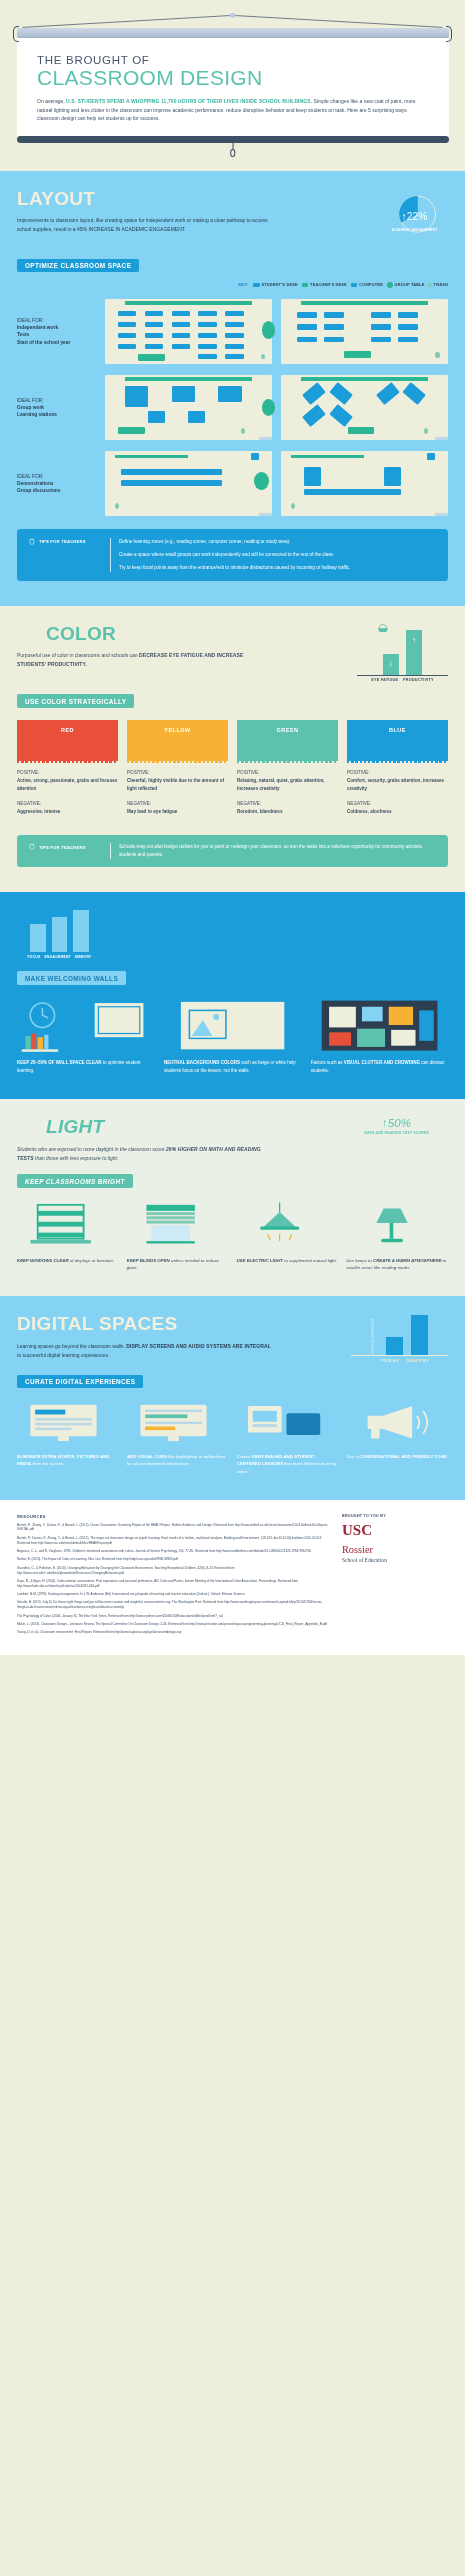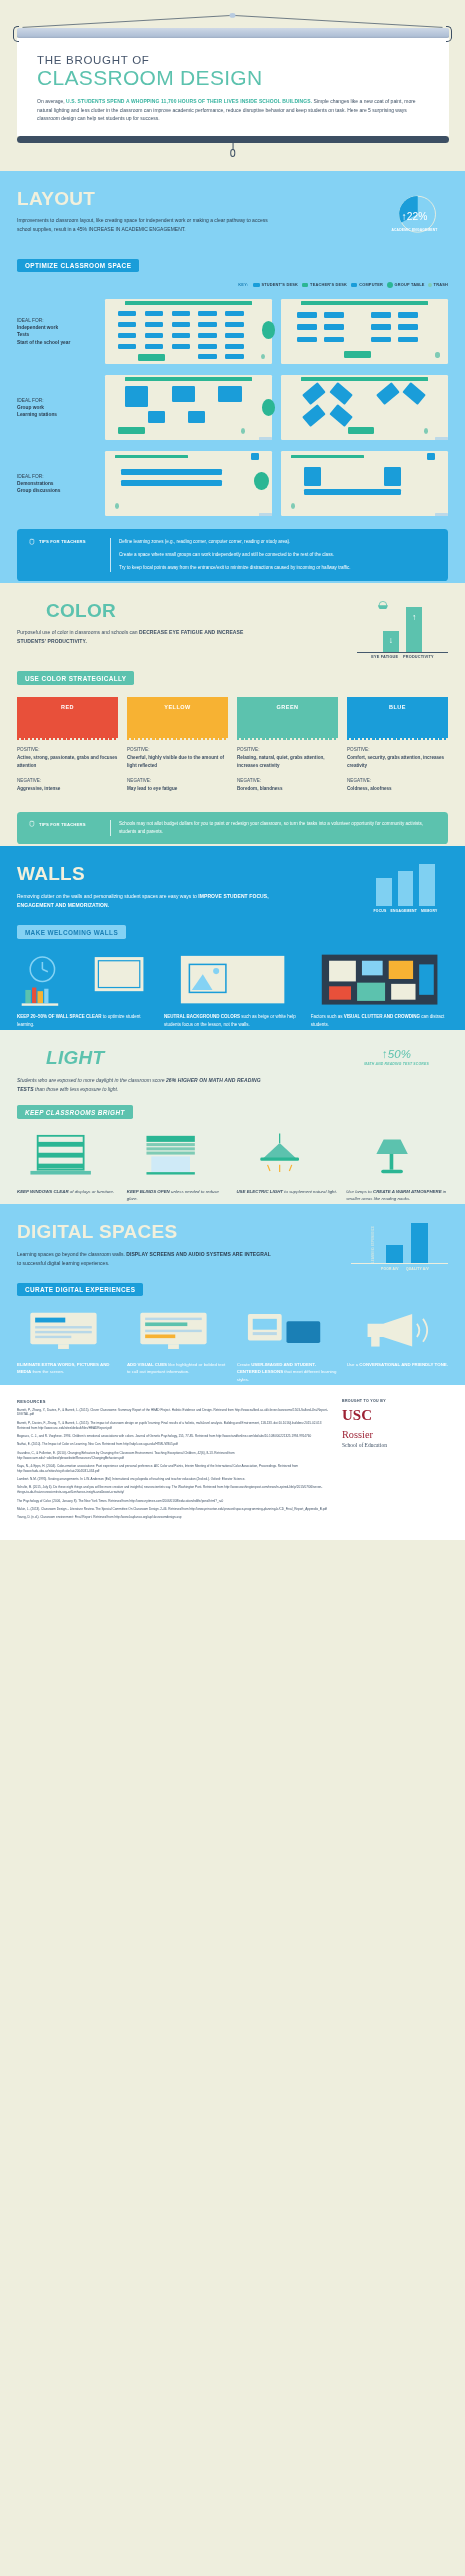--- a/index.html
+++ b/index.html
@@ -45,21 +45,21 @@
     position:absolute; left:50%; transform:translateX(-50%); top:6px;
     width:0.9px; height:7.9px; background:#3d4f63;
   }
   .banner-ring {
     position:absolute; left:50%; transform:translateX(-50%); top:13.3px;
     width:5.5px; height:7.3px; border:1px solid #3d4f63; border-radius:50%;
   }
   .hero-gap { height: 28px; }
 
   
-  .sec { padding: 18px 17px 2px 17px; position:relative; }
+  .sec { padding: 18px 17px 25px 17px; position:relative; }
   .sec-blue { background:#84d2f4; }
   .sec-cream { background:#eeeedd; }
   .sec-darkblue { background:#1a9dd9; }
   .sec-light { background:#eaf0e5;font-style:italic; }
 
   h2.sec-title {
     font-size: 19px; font-weight:bold; letter-spacing:0.3px; line-height:1;
   }
   .t-cream { color:#f2f0dc; }
   .t-teal  { color:#5cc2ae;margin-left:29px; }
@@ -459,24 +459,20 @@
         <span>TIPS FOR TEACHERS</span>
       </div>
       <div class="tips-body">
         <p>Schools may not allot budget dollars for you to paint or redesign your classroom, so turn the tasks into a volunteer opportunity for community activists, students and parents.</p>
       </div>
     </div>
   </div>
 
   <div class="sec sec-darkblue">
     <div class="walls-head">
-      <div style="flex:1">
-        <h2 class="sec-title t-cream">WALLS</h2>
-        <p class="sec-intro on-dark"><span>Removing clutter on the walls and personalizing student spaces are easy ways to </span><b>IMPROVE STUDENT FOCUS, ENGAGEMENT AND MEMORIZATION.</b></p>
-      </div>
       <div style="width:85px;flex:0 0 85px;text-align:center">
         <div class="wbars" style="justify-content:center">
           <div class="wbar" style="height:28px"></div>
           <div class="wbar" style="height:35px"></div>
           <div class="wbar" style="height:42px"></div>
         </div>
         <div class="wlegend" style="justify-content:center">
           <span>FOCUS</span>
           <span>ENGAGEMENT</span>
           <span>MEMORY</span>

